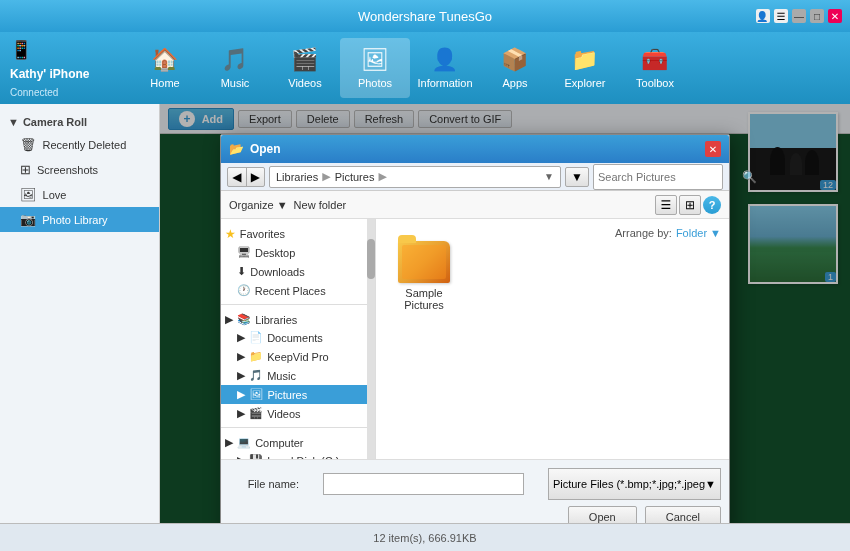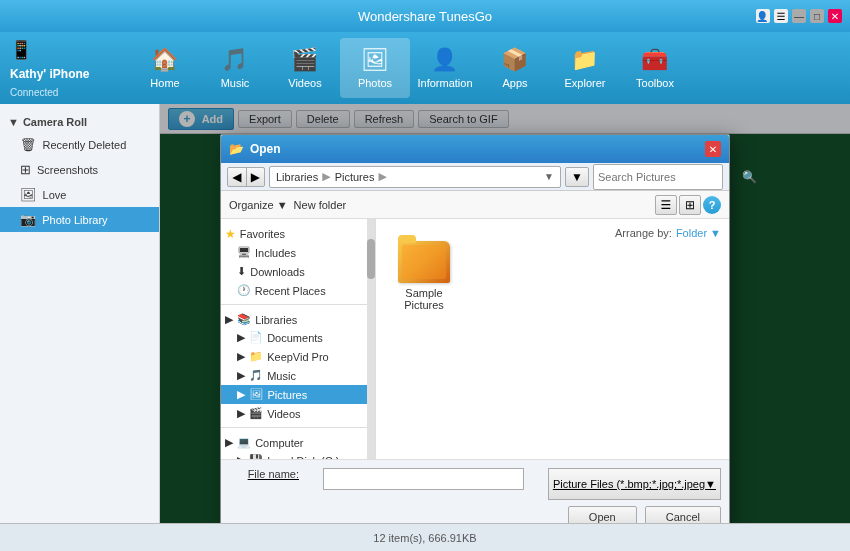--- a/index.html
+++ b/index.html
@@ -460,23 +460,22 @@
     .dialog-footer {
       background: #f0f4f8;
       border-top: 1px solid #ddd;
       padding: 8px;
       display: flex;
       flex-direction: column;
       gap: 6px;
     }
     .filename-row {
       display: flex;
-      align-items: flex-start;
+      align-items: center;
       gap: 24px;
-      text-decoration: underline;
     }
     .filename-label { font-size: 11px; color: #333; min-width: 70px; text-align: right; }
     .filename-input {
       flex: 1;
       height: 22px;
       border: 1px solid #aaa;
       background: white;
       font-size: 11px;
       padding: 0 4px;
     }
@@ -613,23 +612,44 @@
   <div class="content-pane">
 
     <div class="content-toolbar">
       <button class="toolbar-btn toolbar-btn-add">
         <span class="add-circle">+</span>
         <span>Add</span>
       </button>
       <button class="toolbar-btn">Export</button>
       <button class="toolbar-btn">Delete</button>
       <button class="toolbar-btn">Refresh</button>
-      <button class="toolbar-btn">Search to GIF</button>
+      <button class="toolbar-btn">Convert to GIF</button>
     </div>
 
+    <div class="photo-grid">
+      <div style="position:relative; margin-right:4px;">
+        <div class="photo-thumb">
+
+          <div style="width:100%;height:100%;background:linear-gradient(to bottom, #87ceeb 0%, #87ceeb 45%, #1a1a1a 45%, #1a1a1a 100%);position:relative;">
+            <div style="position:absolute;bottom:15px;left:20px;width:15px;height:28px;background:#111;border-radius:50% 50% 0 0;"></div>
+            <div style="position:absolute;bottom:15px;left:40px;width:12px;height:22px;background:#222;border-radius:50% 50% 0 0;"></div>
+            <div style="position:absolute;bottom:15px;left:55px;width:14px;height:25px;background:#111;border-radius:50% 50% 0 0;"></div>
+          </div>
+        </div>
+        <div class="photo-badge">12</div>
+      </div>
+      <div style="position:relative; margin-right:4px; margin-top:4px;">
+        <div class="photo-thumb">
+          <div style="width:100%;height:100%;background:linear-gradient(to bottom, #87ceeb 0%, #6ab0d0 40%, #3a8a50 55%, #2d7040 100%);">
+            <div style="position:absolute;bottom:0;width:100%;height:30px;background:linear-gradient(to bottom, #3a8a50, #2d6e3a);"></div>
+          </div>
+        </div>
+        <div class="photo-badge">1</div>
+      </div>
+    </div>
 
     <div class="dialog-overlay">
       <div class="dialog">
 
         <div class="dialog-titlebar">
           <div style="display:flex;align-items:center;gap:6px;">
             <span>📂</span>
             <span>Open</span>
           </div>
           <button class="dialog-close-btn">✕</button>
@@ -669,21 +689,21 @@
         <div class="dialog-body">
 
           <div class="dialog-sidebar" style="position:relative;">
 
             <div class="dialog-nav-section">
               <span class="star-icon">★</span>
               <span>Favorites</span>
             </div>
             <div class="dialog-nav-child">
               <span>🖥</span>
-              <span>Includes</span>
+              <span>Desktop</span>
             </div>
             <div class="dialog-nav-child">
               <span>⬇</span>
               <span>Downloads</span>
             </div>
             <div class="dialog-nav-child">
               <span>🕐</span>
               <span>Recent Places</span>
             </div>
 

